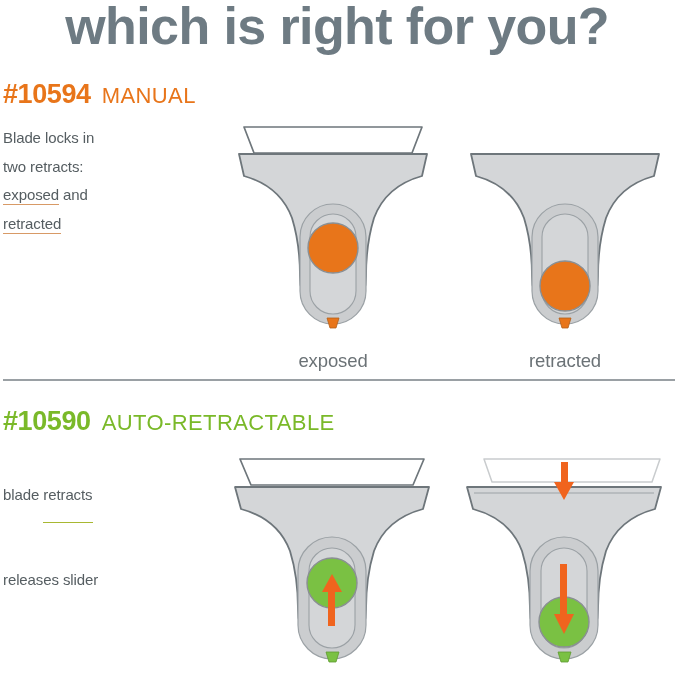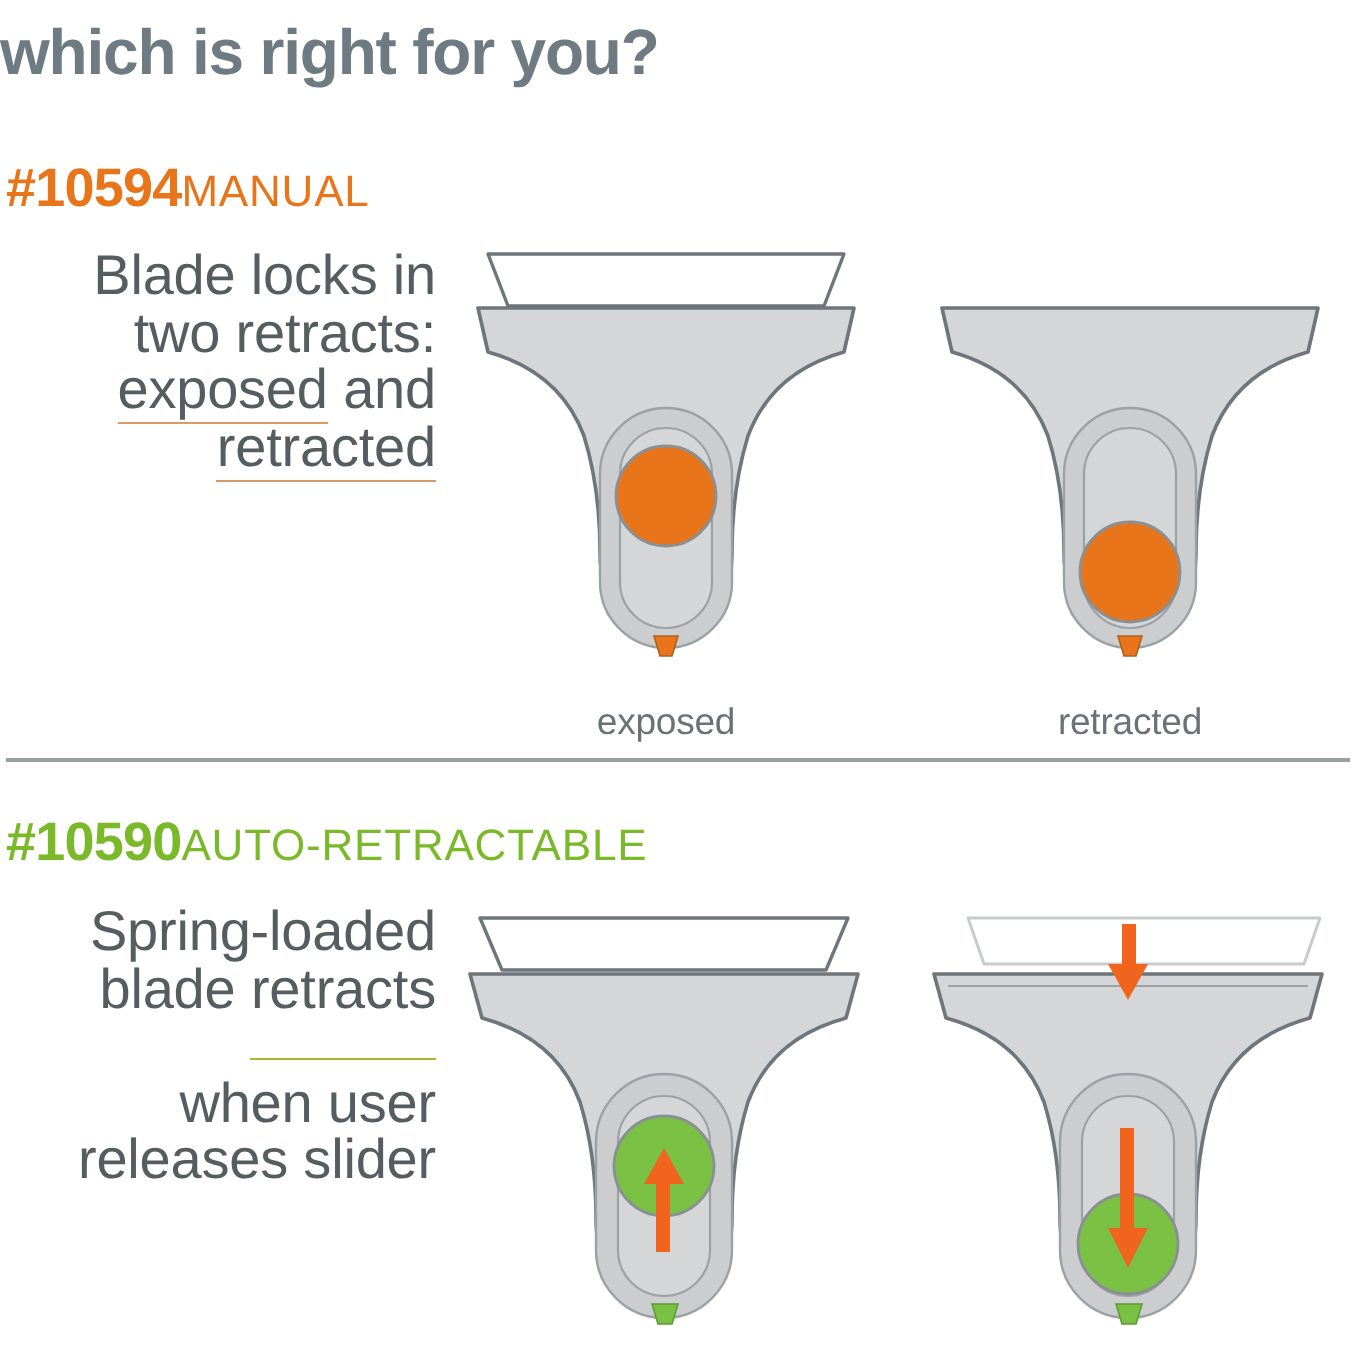--- a/index.html
+++ b/index.html
@@ -18,22 +18,22 @@
     background: #ffffff;
     overflow: hidden;
   }
 
   
   .headline {
     position: absolute;
     left: 0;
     top: 2px;
     width: 609px;
-    text-align: left;
-    font-size: 32px;
+    text-align: right;
+    font-size: 52px;
     font-weight: bold;
     letter-spacing: -0.6px;
     color: #6E7B83;
     line-height: 48px;
     white-space: nowrap;
   }
 
   
   .sec-head {
     position: absolute;
@@ -42,34 +42,34 @@
   .sec-head .sku {
     font-size: 27px;
     font-weight: bold;
     letter-spacing: -0.4px;
     vertical-align: baseline;
   }
   .sec-head .kind {
     font-size: 22px;
     font-weight: normal;
     letter-spacing: 0.4px;
+    margin-left: 11px;
     vertical-align: baseline;
   }
   #head-manual { left: 3px; top: 79px; color: #E8751A; }
   #head-auto   { left: 3px; top: 406px; color: #7AB929; }
 
   
   .copy {
     position: absolute;
     left: 3px;
-    font-size: 28px;
+    font-size: 15px;
     line-height: 28.5px;
     color: #555d61;
     letter-spacing: -0.1px;
-    text-align: right;
   }
   #copy-manual { top: 124px; width: 215px; }
   #copy-auto   { top: 452px; width: 215px; }
   .u-orange {
     border-bottom: 1.6px solid #D89A66;
     padding-bottom: 1px;
   }
   .u-green {
     border-bottom: 1.6px solid #A8B832;
     padding-bottom: 19px;
@@ -158,24 +158,24 @@
   <div class="caption" id="cap-a">exposed</div>
   <div class="caption" id="cap-b">retracted</div>
 
   <div class="divider"></div>
 
   <div class="sec-head" id="head-auto">
     <span class="sku">#10590</span><span class="kind">AUTO-RETRACTABLE</span>
   </div>
 
   <div class="copy" id="copy-auto">
-    <span>Spring-loaded</span><br>
+    <br>
     <span>blade </span><span class="u-green">retracts</span><br>
     <br>
-    <span>when user</span><br>
+    <br>
     <span>releases slider</span>
   </div>
 
   <div class="fig" id="fig-c">
     <svg viewBox="0 0 200 218" xmlns="http://www.w3.org/2000/svg">
       <path d="M8 3 L192 3 L181 29 L19 29 Z" fill="#FFFFFF" stroke="#6E767B" stroke-width="1.7" stroke-linejoin="round"></path>
       <path d="M3 31 L197 31 L191 53 Q154 63 142 95 Q134 121 134 153
                Q134 190 100 197 Q66 190 66 153 Q66 121 58 95 Q46 63 9 53 Z" fill="#D4D6D8" stroke="#6E767B" stroke-width="1.8" stroke-linejoin="round"></path>
       <rect x="66" y="81" width="68" height="122" rx="34" fill="#CBCDCF" stroke="#9BA1A5" stroke-width="1.2"></rect>
       <rect x="77" y="92" width="46" height="100" rx="23" fill="#D4D6D8" stroke="#9BA1A5" stroke-width="1.1"></rect>

